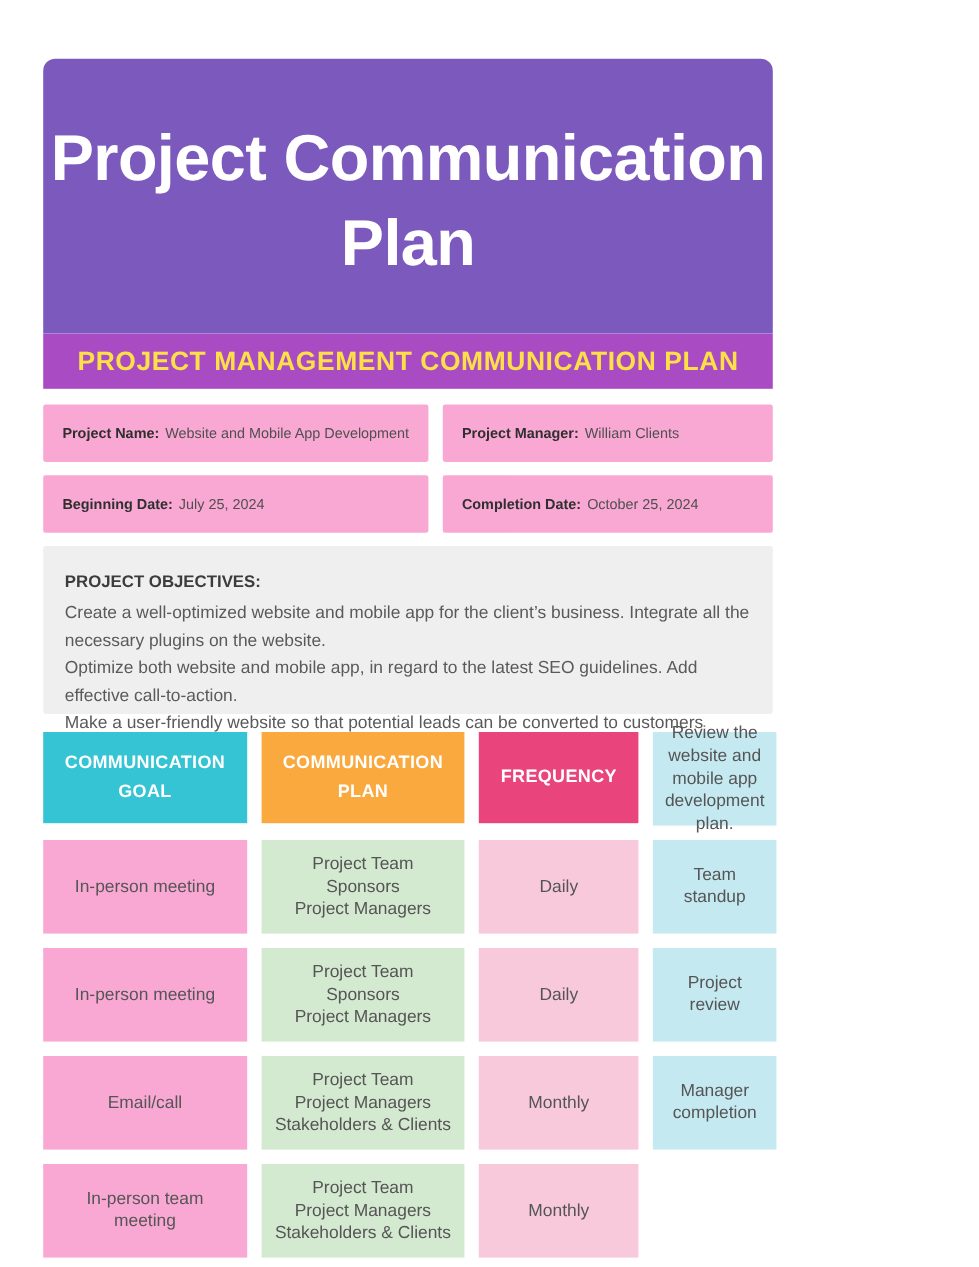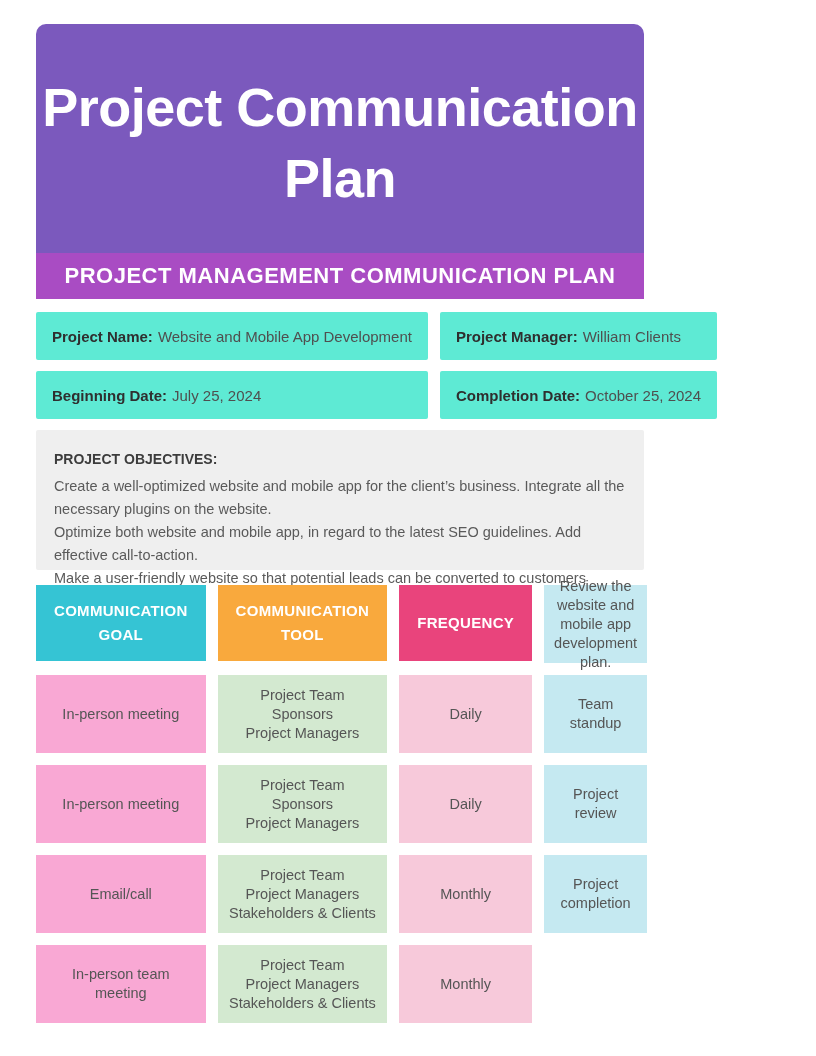--- a/index.html
+++ b/index.html
@@ -8,21 +8,21 @@
     position: relative;
     width: 816px;
     height: 1056px;
     background: #ffffff;
     font-family: "Liberation Sans", sans-serif;
     overflow: hidden;
   }
   .content {
     position: absolute;
     left: 36px;
-    top: 24px;
+    top: 49px;
     width: 608px;
   }
   
   .hero {
     height: 229px;
     background: #7b59bd;
     border-radius: 10px 10px 0 0;
     display: flex;
     align-items: center;
     justify-content: center;
@@ -37,41 +37,41 @@
     letter-spacing: -0.5px;
     text-align: center;
   }
   
   .banner {
     height: 46px;
     background: #a94cc3;
     display: flex;
     align-items: center;
     justify-content: center;
-    color: #ffffff;
+    color: #fde047;
     font-size: 22px;
     font-weight: bold;
     letter-spacing: 0.5px;
   }
   
   .info-grid {
     margin-top: 13px;
     display: grid;
     grid-template-columns: 1fr 1fr;
     column-gap: 12px;
     row-gap: 11px;
   }
   .info-box {
     height: 48px;
-    background: #5eead4;
+    background: #f9a8d4;
     border-radius: 2px;
     display: flex;
     align-items: center;
     padding: 0 16px;
-    font-size: 15px;
+    font-size: 12px;
   }
   .info-box .lbl { font-weight: bold; color: #2f2f2f; margin-right: 5px; white-space: nowrap; }
   .info-box .val { color: #4f4f4f; white-space: nowrap; }
   
   .objectives {
     margin-top: 11px;
     height: 140px;
     background: #efefef;
     border-radius: 2px;
     padding: 21px 18px;
@@ -157,21 +157,21 @@
     <section class="objectives">
       <div class="obj-title">PROJECT OBJECTIVES:</div>
       <div class="obj-lines">Create a well-optimized website and mobile app for the client’s business. Integrate all the necessary plugins on the website.
 Optimize both website and mobile app, in regard to the latest SEO guidelines. Add effective call-to-action.
 Make a user-friendly website so that potential leads can be converted to customers easily.</div>
     </section>
 
     <div class="grid-table">
 
       <div class="th th-goal">COMMUNICATION GOAL</div>
-      <div class="th th-tool">COMMUNICATION TOOL</div>
+      <div class="th th-tool">COMMUNICATION PLAN</div>
       <div class="th th-freq">FREQUENCY</div>
 
       <div class="td td-goal">Review the website and mobile app development plan.</div>
       <div class="td td-tool">In-person meeting</div>
       <div class="td td-aud">Project Team
 Sponsors
 Project Managers</div>
       <div class="td td-freq">Daily</div>
 
       <div class="td td-goal">Team standup</div>
@@ -181,21 +181,21 @@
 Project Managers</div>
       <div class="td td-freq">Daily</div>
 
       <div class="td td-goal">Project review</div>
       <div class="td td-tool">Email/call</div>
       <div class="td td-aud">Project Team
 Project Managers
 Stakeholders &amp; Clients</div>
       <div class="td td-freq">Monthly</div>
 
-      <div class="td td-goal">Project completion</div>
+      <div class="td td-goal">Manager completion</div>
       <div class="td td-tool">In-person team meeting</div>
       <div class="td td-aud">Project Team
 Project Managers
 Stakeholders &amp; Clients</div>
       <div class="td td-freq">Monthly</div>
     </div>
 
   </div>
 </div>
 

